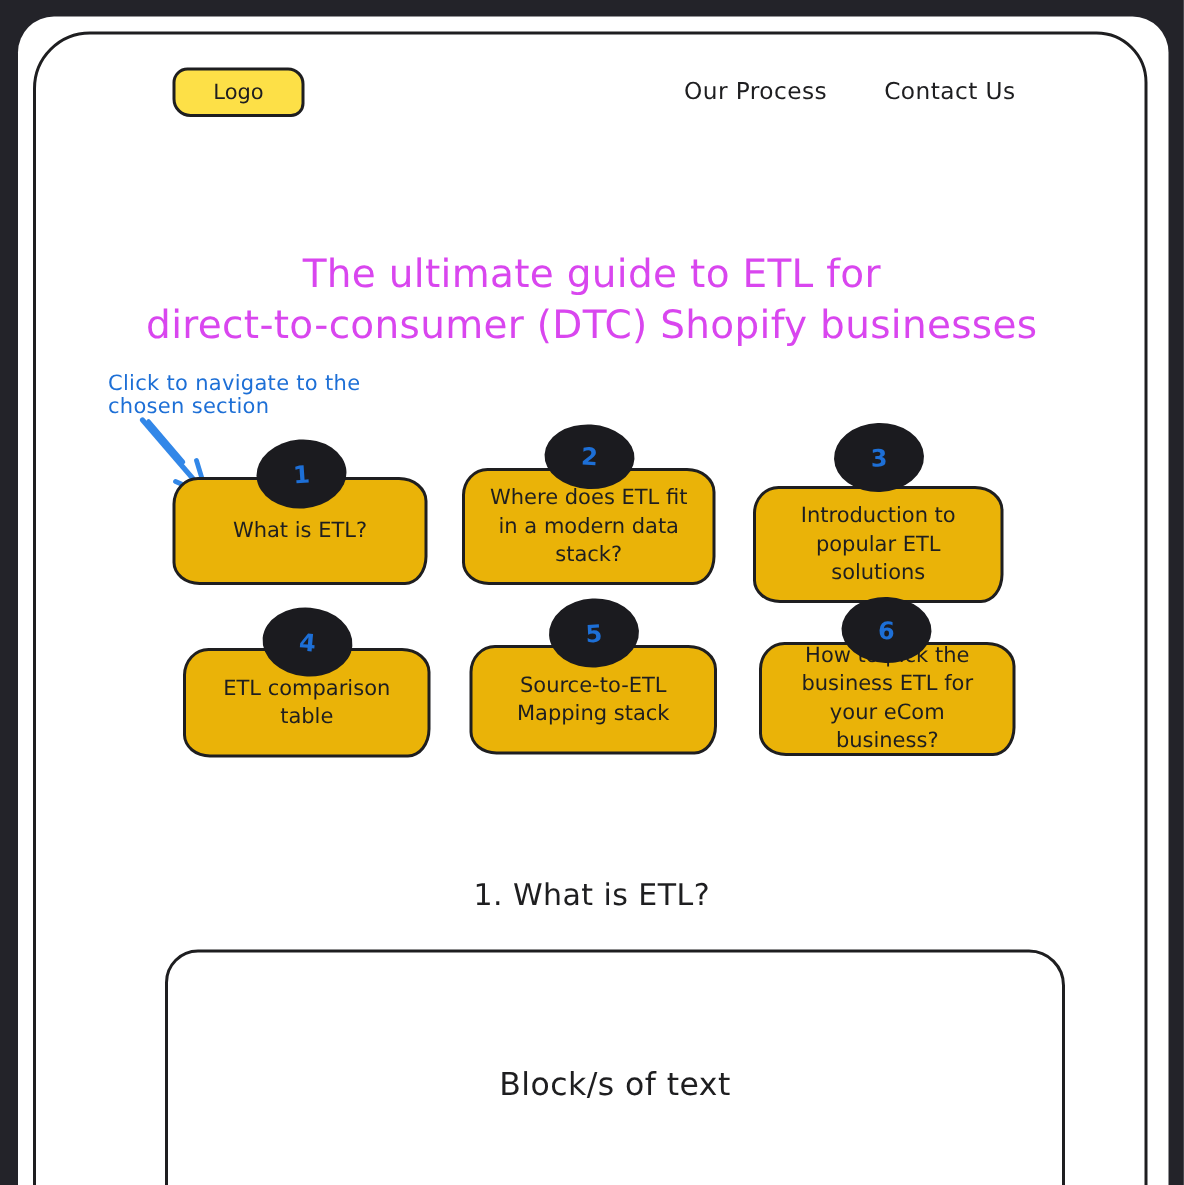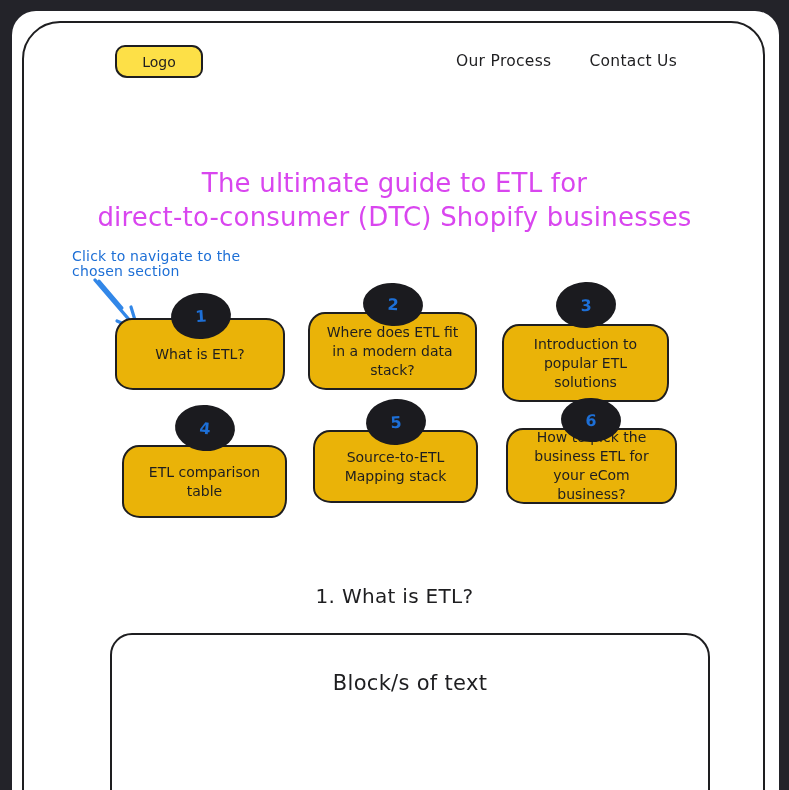--- a/index.html
+++ b/index.html
@@ -106,21 +106,21 @@
     text-align: center;
     font-size: 14px;
     line-height: 19px;
     color: #1e1e20;
     padding: 4px 12px;
     cursor: pointer;
   }
   .card-1 { left: 115px; top: 318px; width: 170px; height: 72px; }
   .card-2 { left: 308px; top: 312px; width: 169px; height: 78px; }
   .card-3 { left: 502px; top: 324px; width: 167px; height: 78px; }
-  .card-4 { left: 122px; top: 445px; width: 165px; height: 73px; }
+  .card-4 { left: 122px; top: 432px; width: 165px; height: 73px; }
   .card-5 { left: 313px; top: 430px; width: 165px; height: 73px; }
   .card-6 { left: 506px; top: 428px; width: 171px; height: 76px; }
   .badge {
     position: absolute;
     width: 60px;
     height: 46px;
     background: #1b1b1f;
     border-radius: 50%;
     display: flex;
     align-items: center;
@@ -152,21 +152,21 @@
     left: 110px;
     top: 633px;
     width: 600px;
     height: 380px;
     border: 2px solid #1e1e20;
     border-radius: 22px 24px 20px 22px;
     box-sizing: border-box;
     background: #ffffff;
   }
   .block-box .block-label {
-    margin-top: 36px;
+    margin-top: 76px;
     text-align: center;
     font-size: 21px;
     color: #1e1e20;
     letter-spacing: 0.3px;
   }
 </style>
 </head>
 <body>
 
 <div id="stage">

